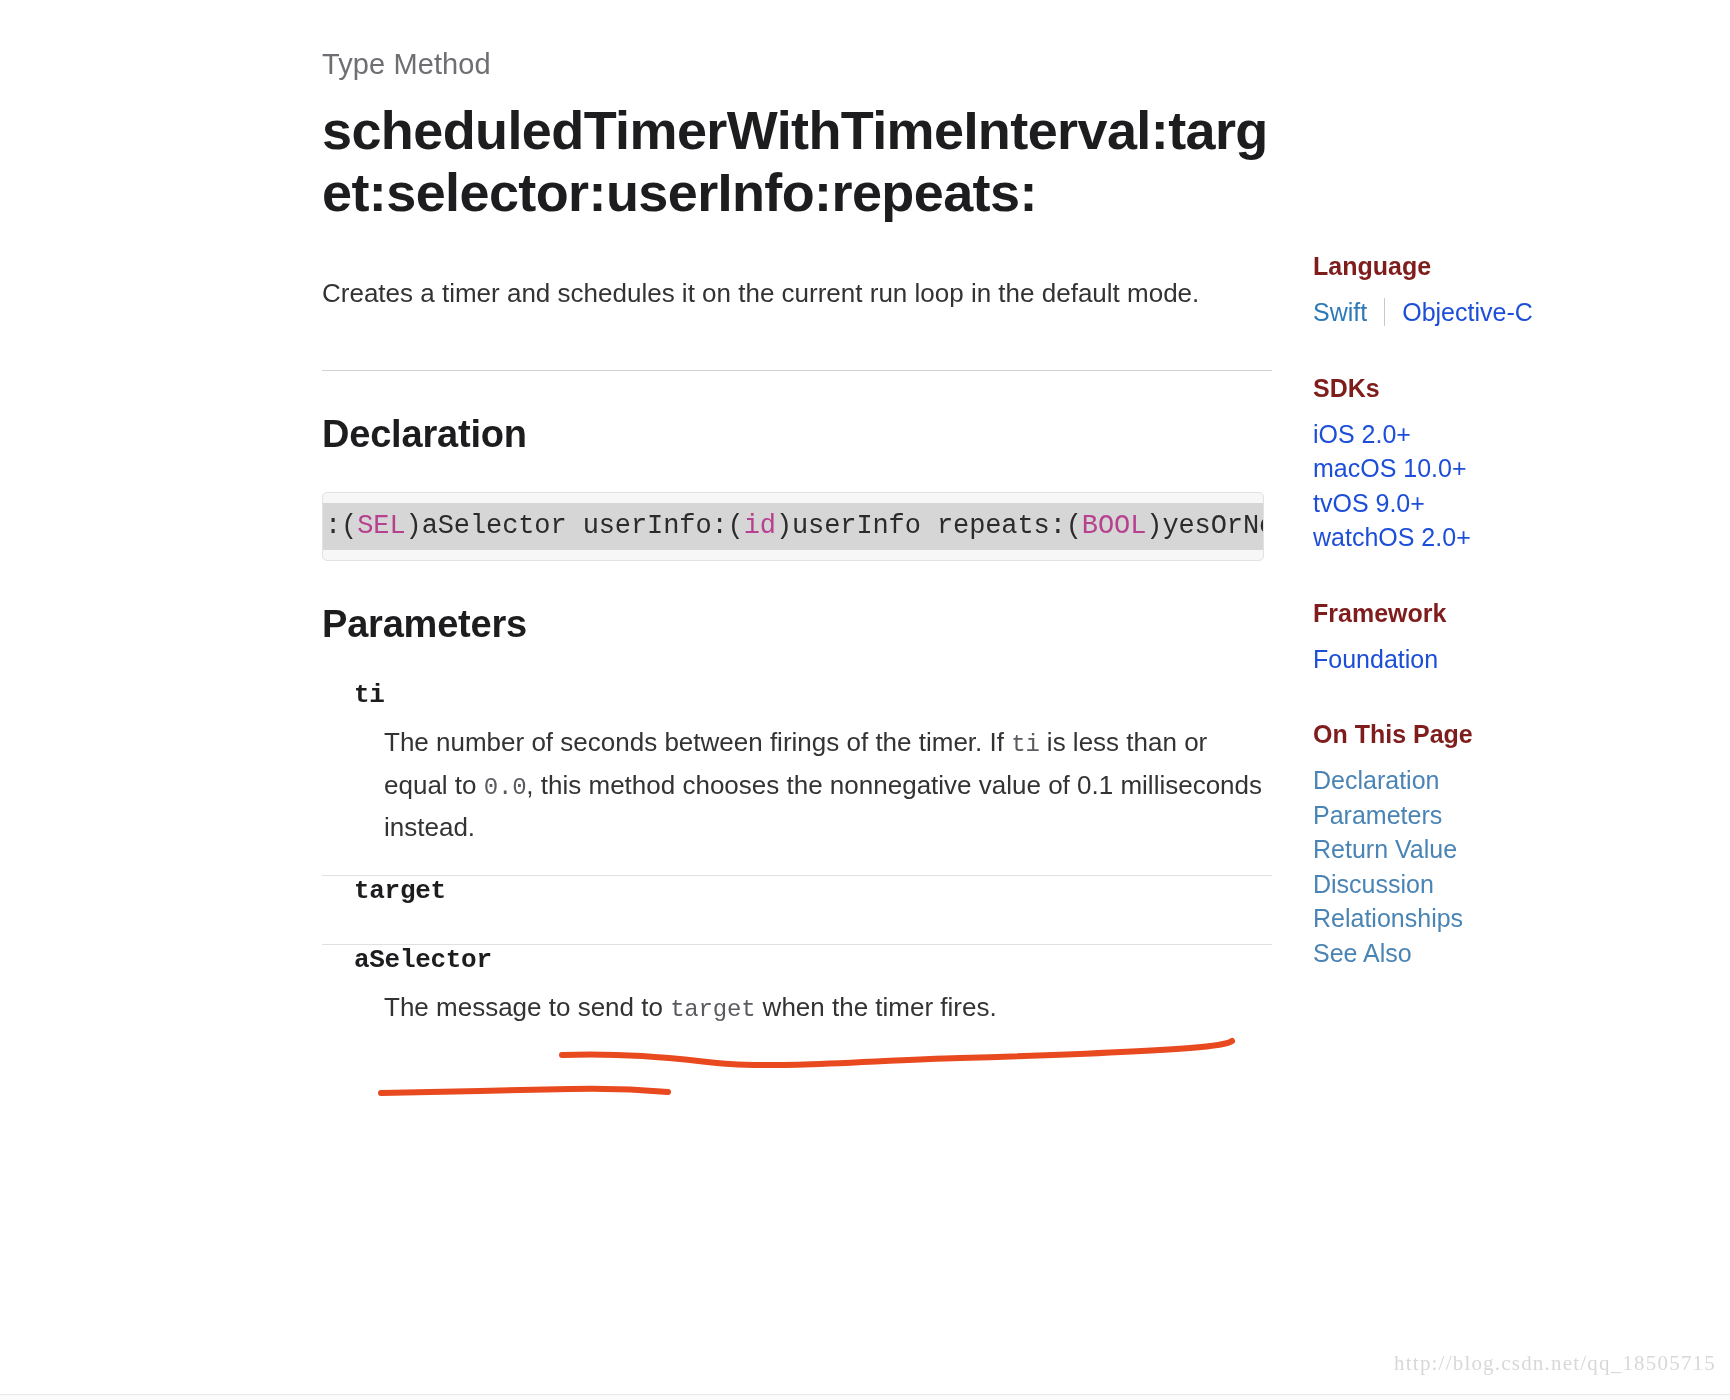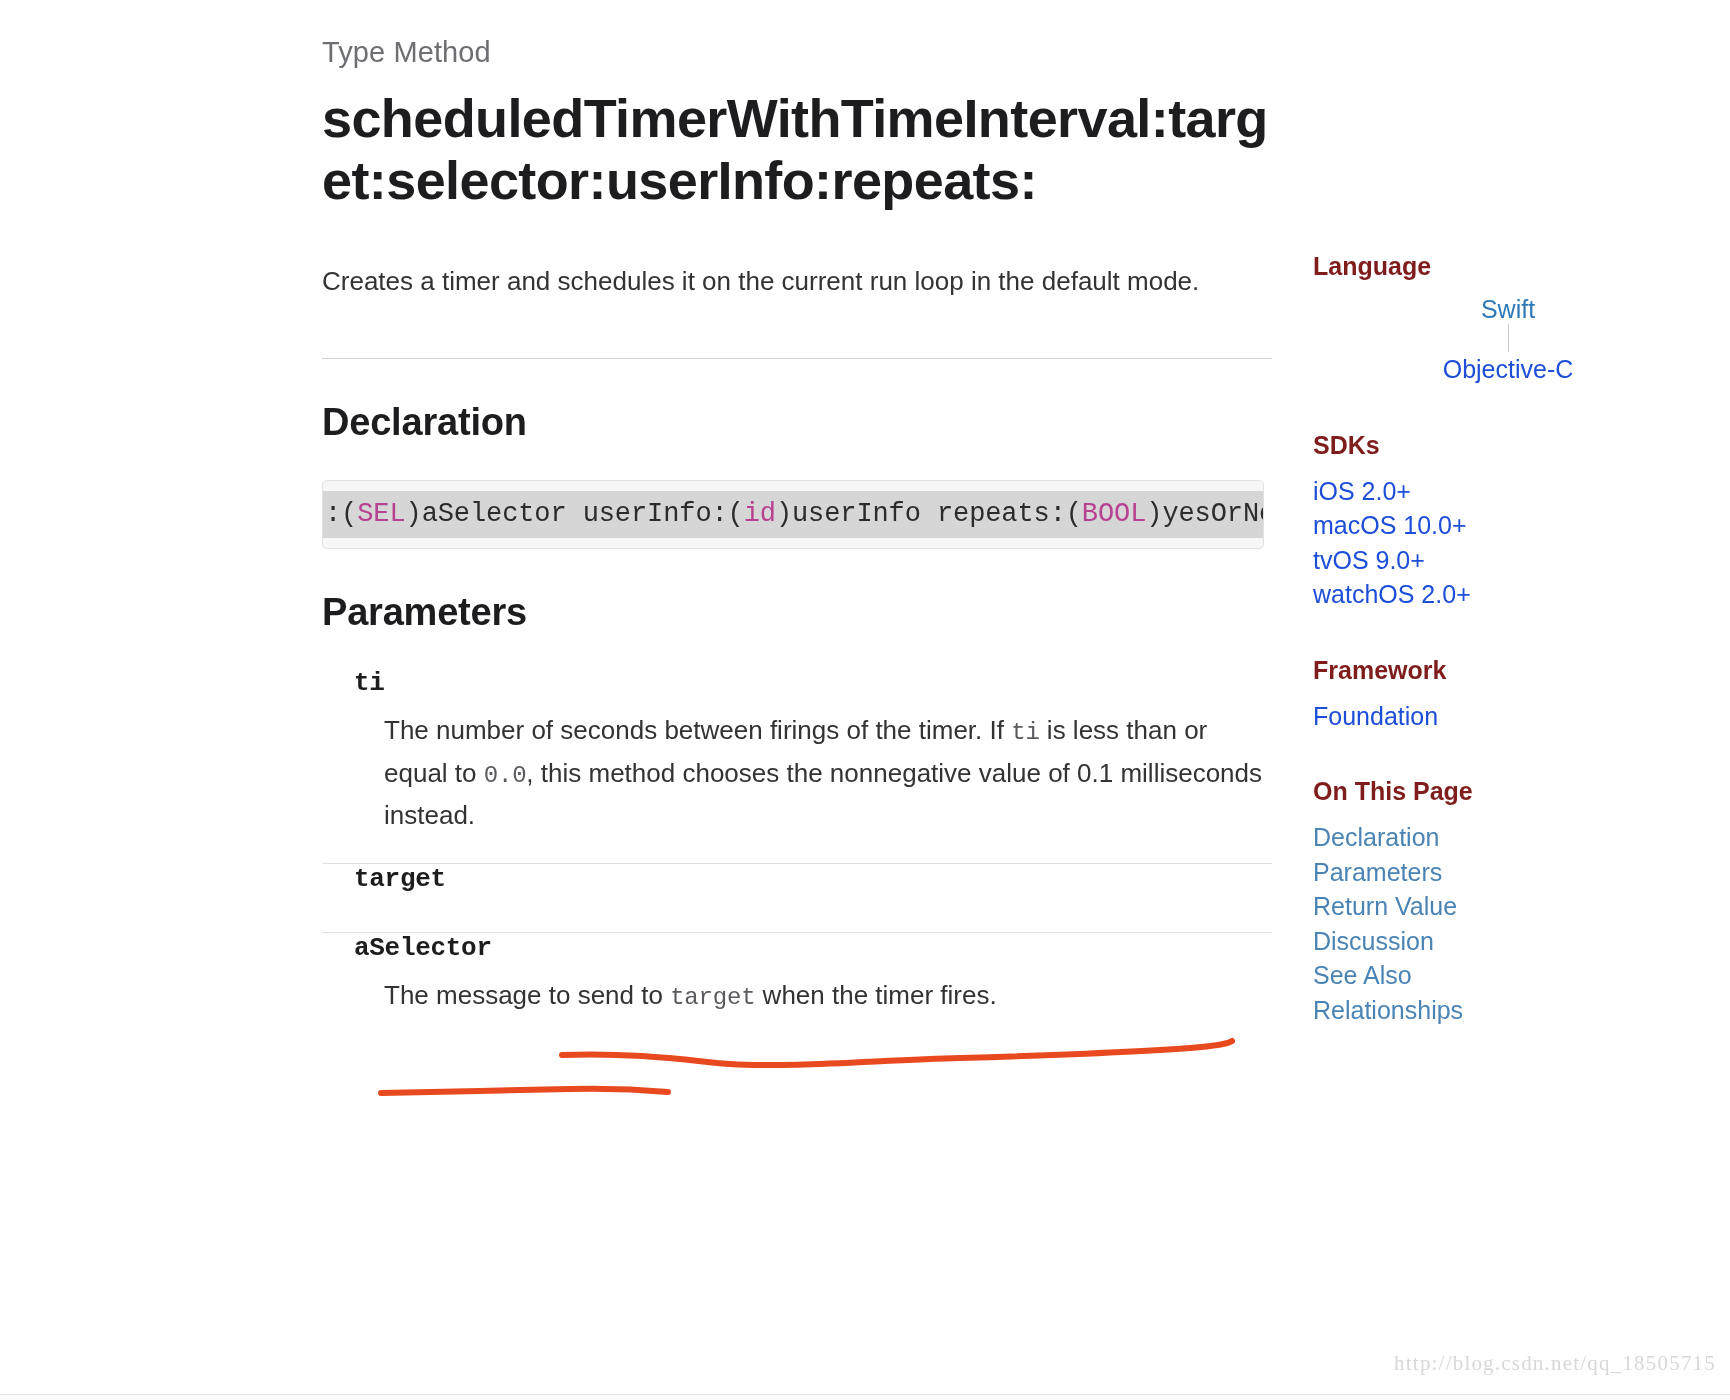--- a/index.html
+++ b/index.html
@@ -17,21 +17,21 @@
   .page {
     position: relative;
     width: 1730px;
     height: 1400px;
   }
 
   
   .main {
     position: absolute;
     left: 322px;
-    top: 36px;
+    top: 48px;
     width: 950px;
   }
 
   .eyebrow {
     font-size: 29px;
     color: #6e6e73;
     letter-spacing: 0.1px;
     margin: 0 0 18px 0;
     font-weight: 400;
   }
@@ -134,21 +134,21 @@
     top: 252px;
     width: 390px;
   }
   .aside-group { margin-bottom: 44px; }
   .aside-heading {
     font-size: 25px;
     font-weight: 700;
     color: #7f1d1d;
     margin-bottom: 14px;
   }
-  .aside-row { display: flex; align-items: center; flex-direction: column; }
+  .aside-row { display: flex; align-items: center; }
   .aside-item {
     font-size: 25px;
     line-height: 1.38;
     color: #1d4ed8;
     font-weight: 400;
   }
   .lang-link {
     color: #2e7ab8;
     font-size: 25px;
     cursor: pointer;
@@ -265,22 +265,22 @@
       <div class="aside-item">Foundation</div>
     </div>
 
     <div class="aside-group">
       <div class="aside-heading">On This Page</div>
       <div id="toc-list">
           <a class="toc-link" href="#">Declaration</a>
           <a class="toc-link" href="#">Parameters</a>
           <a class="toc-link" href="#">Return Value</a>
           <a class="toc-link" href="#">Discussion</a>
+          <a class="toc-link" href="#">Relationships</a>
           <a class="toc-link" href="#">See Also</a>
-          <a class="toc-link" href="#">Relationships</a>
         </div>
     </div>
 
   </aside>
 
   <svg class="annot" viewBox="0 0 1730 1400" xmlns="http://www.w3.org/2000/svg">
     <path id="annot-line-1" d="M 562 1055 C 640 1052, 700 1062, 730 1064 C 790 1068, 880 1060, 960 1058 C 1060 1055, 1140 1052, 1190 1048 C 1215 1046, 1228 1044, 1232 1041" fill="none" stroke-width="6" stroke-linecap="round" stroke-linejoin="round" stroke="#E8491E"></path>
     <path id="annot-line-2" d="M 381 1093 C 440 1092, 510 1090, 570 1089 C 610 1088, 645 1090, 668 1092" fill="none" stroke-width="6" stroke-linecap="round" stroke-linejoin="round" stroke="#E8491E"></path>
   </svg>
 

